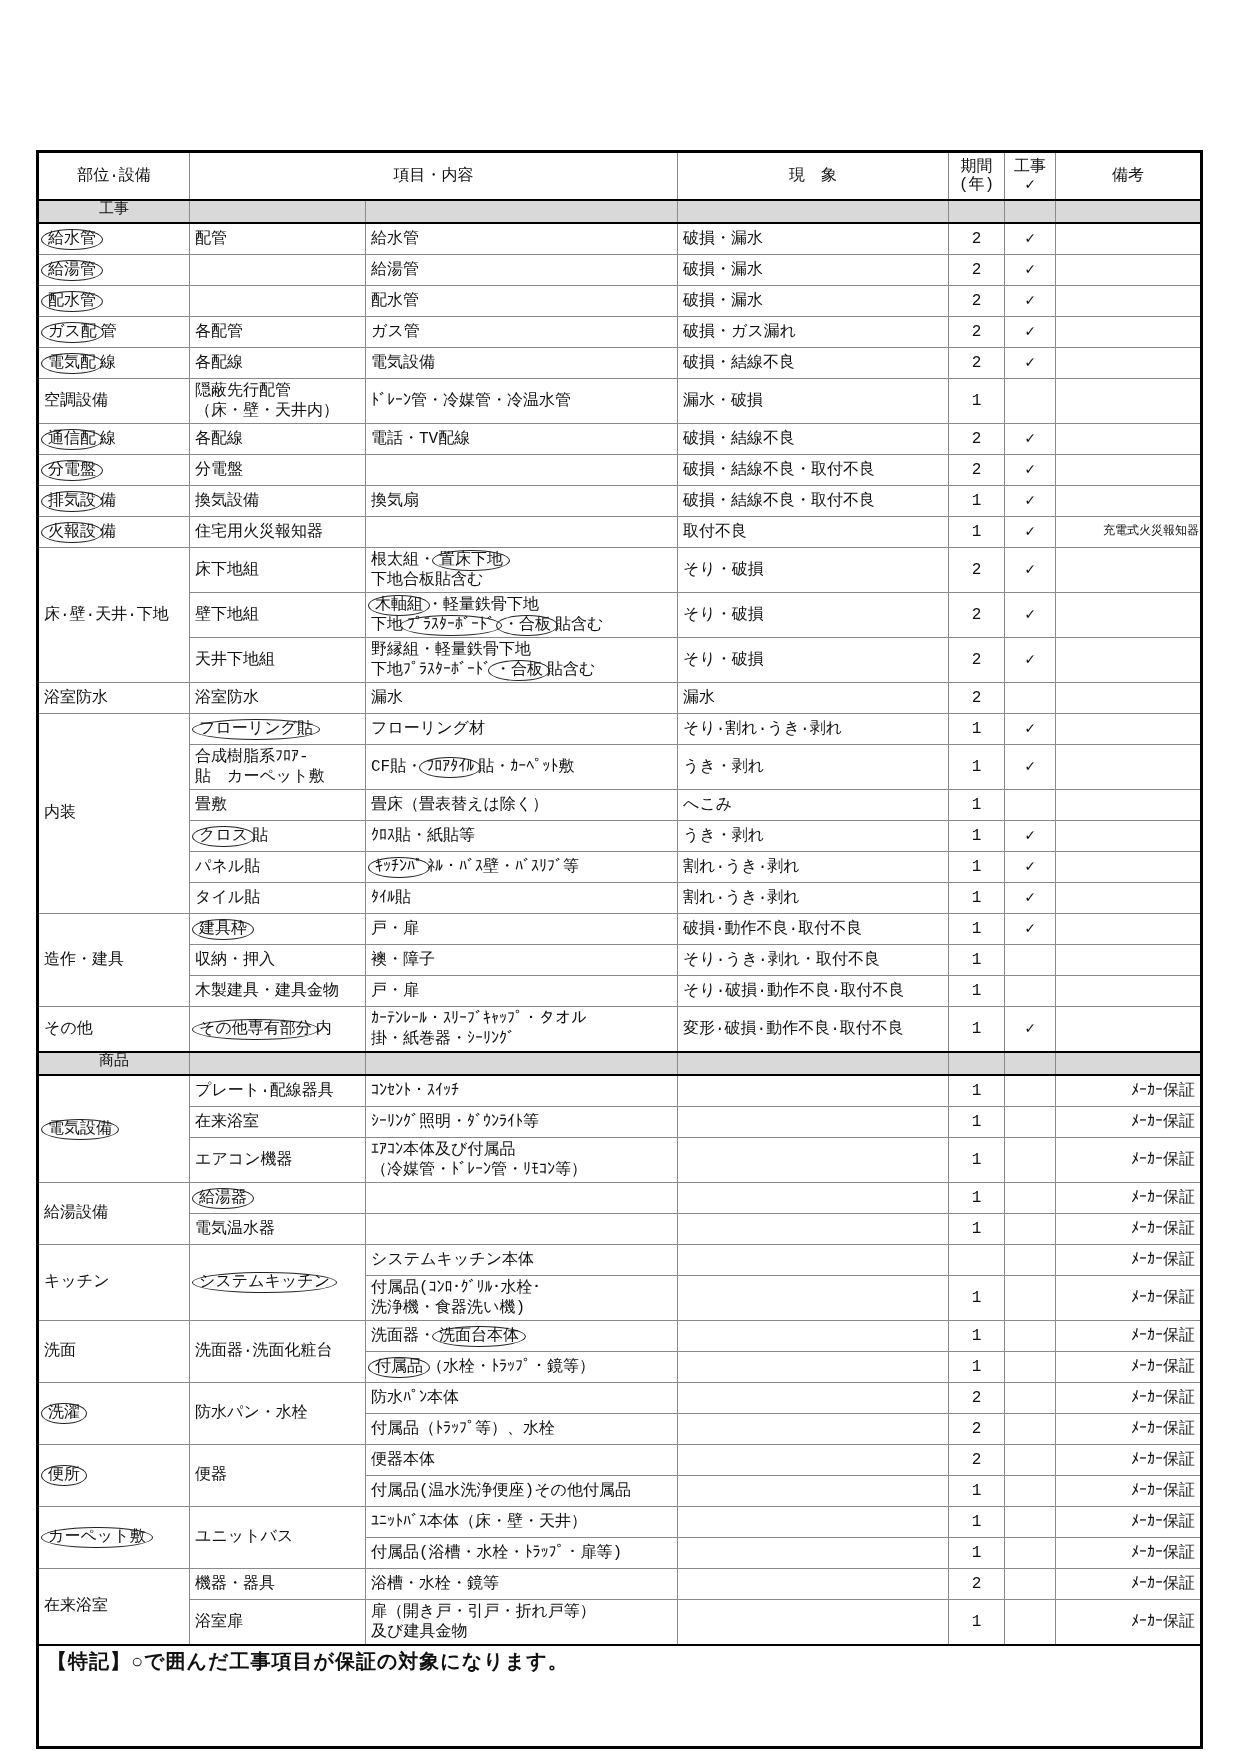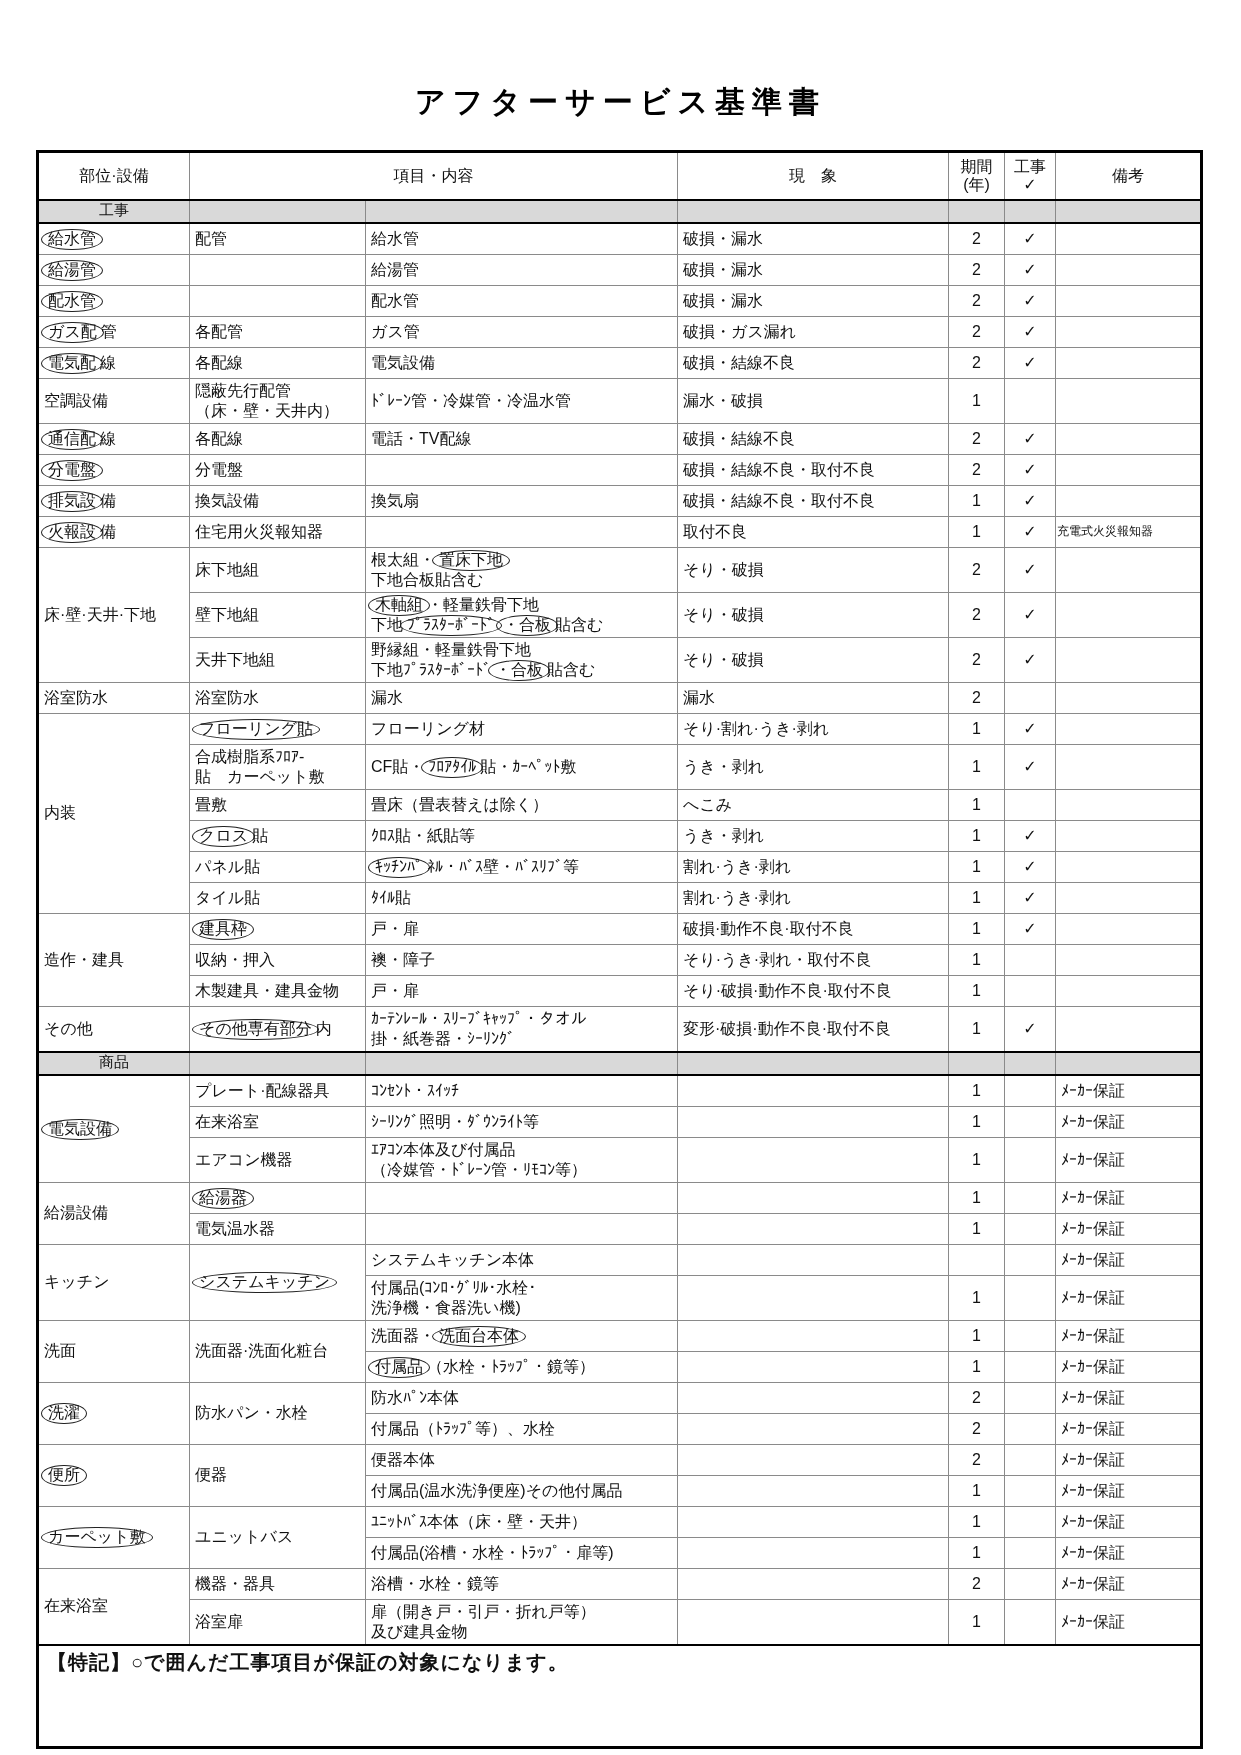--- a/index.html
+++ b/index.html
@@ -8,21 +8,21 @@
     font-family:"Liberation Sans","DejaVu Sans",sans-serif;color:#111;
     overflow:hidden;
   }
   .doc-title{
     position:absolute;top:82px;left:0;width:1241px;text-align:center;
     font-size:30px;font-weight:600;letter-spacing:7px;color:#000;
   }
   table.main{
     position:absolute;left:36px;top:150px;width:1164px;
     border-collapse:collapse;table-layout:fixed;
-    border:3px solid #000;background:#fff;
+    border:3px solid #000;background:#fff;font-family:Liberation Mono, monospace;
   }
   table.main th, table.main td{
     border:1px solid #8a8a8a;
     padding:2px 5px;vertical-align:middle;
     font-size:16px;line-height:1.25;
     overflow:hidden;
   }
   thead th{
     border-bottom:3px solid #000;
     font-weight:normal;font-size:17px;text-align:center;height:42px;
@@ -34,37 +34,36 @@
     border-top:2.5px solid #000;border-bottom:2.5px solid #000;
     vertical-align:bottom;
   }
   td.c1{font-size:15.5px;}
   td.c2{font-size:15.5px;}
   td.c3{font-size:15px;}
   td.c4{font-size:15px;margin-left:24px;}
   td.sm{font-size:12.5px;}
   td.cp,td.cc{text-align:center;font-size:15px;}
   td.cc{font-size:16px;}
-  td.cr{text-align:left;font-size:13.5px;}
+  td.cr{text-align:right;font-size:13.5px;}
   td.cr.sm{font-size:12px;padding:2px 1px;}
   tbody td{height:26px;}
   tr.footer-row td{
     border-top:2.5px solid #000;height:92px;vertical-align:top;
     font-size:20px;font-weight:600;padding:4px 8px;letter-spacing:1px;
   }
   .circle{
     display:inline-block;border:1.6px solid #222;border-radius:50%;
     padding:0px 6px 1px 6px;margin:-2px -3px;line-height:1.15;
   }
 </style>
 </head>
 <body>
 
 <div class="sheet">
-  <div class="doc-title">アフターサービス基準書</div>
 
   <table class="main">
     <colgroup>
       <col style="width:152px">
         <col style="width:176px">
         <col style="width:312px">
       <col style="width:271px">
         <col style="width:56px">
         <col style="width:51px">
         <col style="width:146px">

